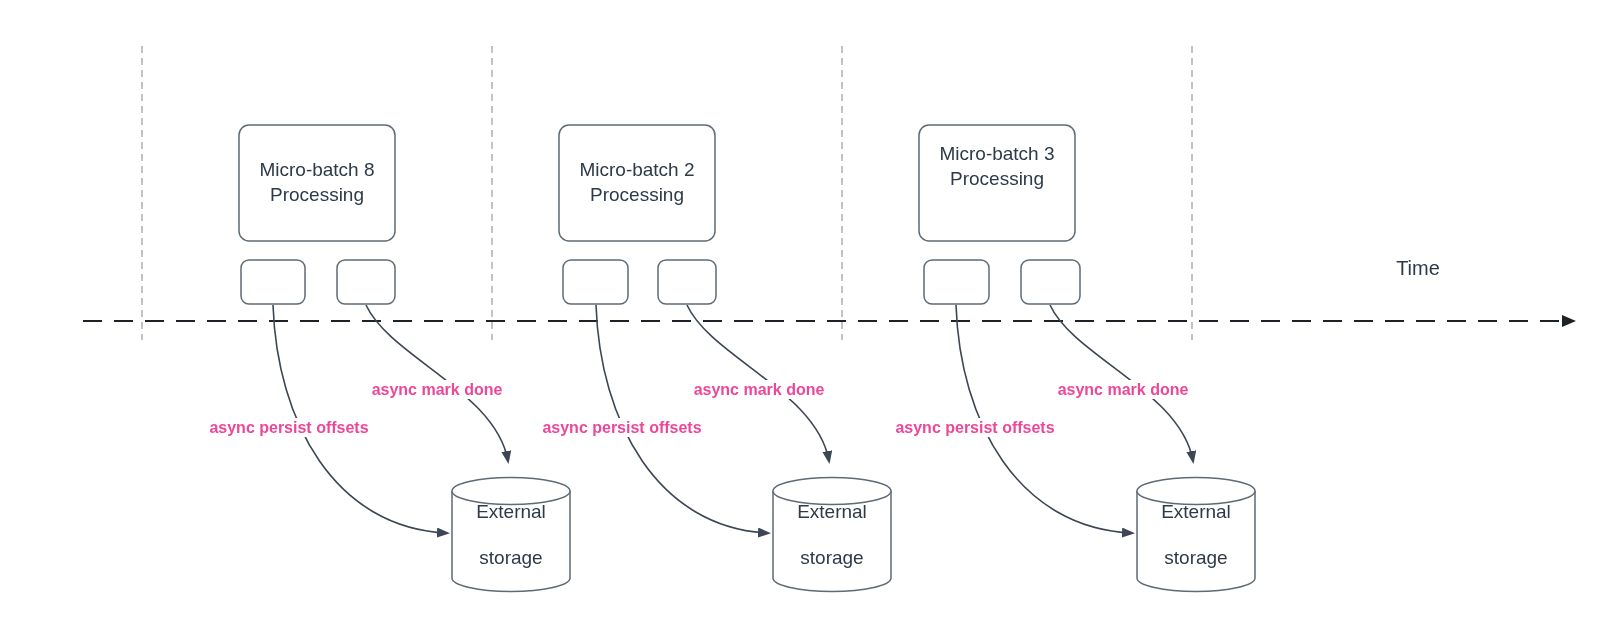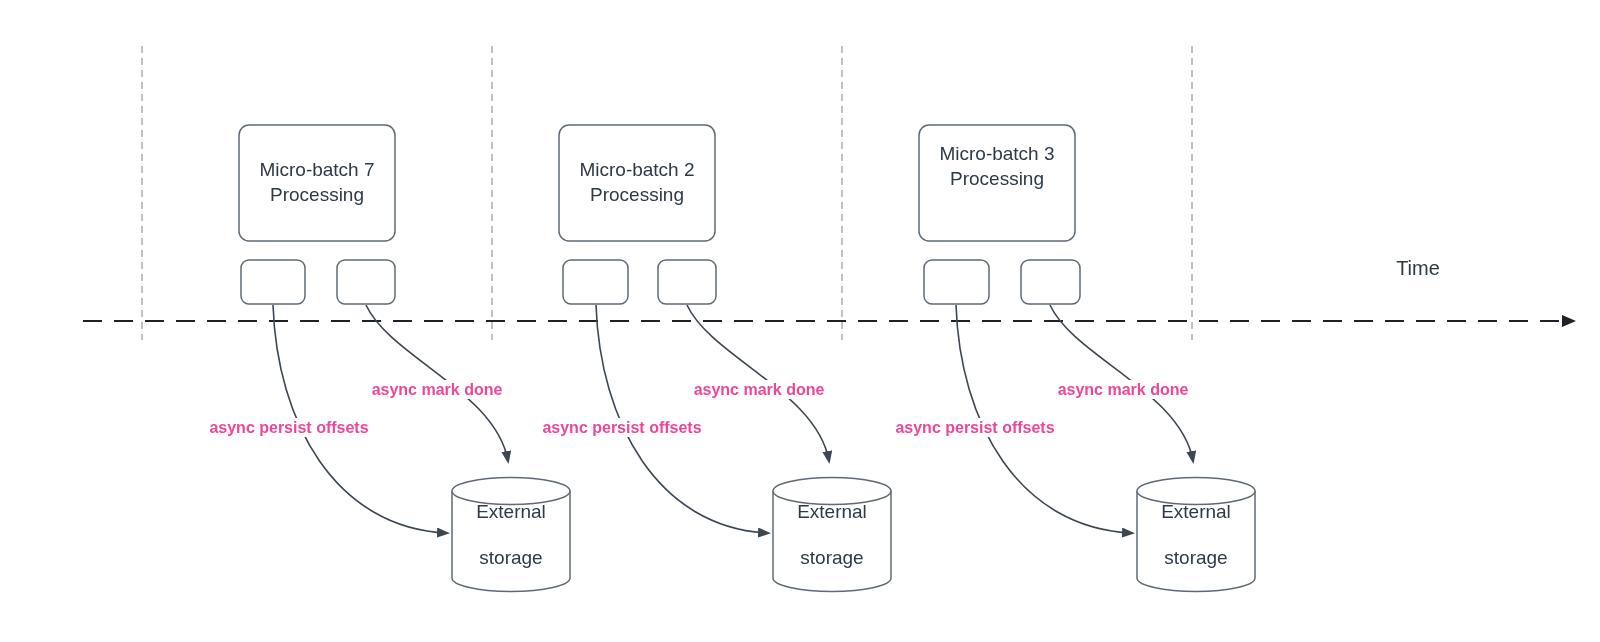--- a/index.html
+++ b/index.html
@@ -72,21 +72,21 @@
     <rect class="shape" x="919" y="125" width="156" height="116" rx="10"></rect>
     <rect class="shape" x="924" y="260" width="65" height="44" rx="8"></rect>
     <rect class="shape" x="1021" y="260" width="59" height="44" rx="8"></rect>
     <path class="shape" d="M 1137,491 L 1137,578 A 59 13.5 0 0 0 1255,578 L 1255,491"></path>
     <ellipse class="shape" cx="1196" cy="491" rx="59" ry="13.5"></ellipse>
   </svg>
 
   <div class="txt time-label" style="left:1388px;top:257px;">Time</div>
 
   <div class="txt box-label" style="left:239px;top:127px;width:156px;height:110px;">
-    <span>Micro-batch 7</span>
+    <span>Micro-batch 8</span>
     <span>Processing</span>
   </div>
   <div class="txt edge-label" style="left:289px;top:418px;">async persist offsets</div>
   <div class="txt edge-label" style="left:437px;top:380px;">async mark done</div>
   <div class="txt storage-label" style="left:452px;top:496px;width:118px;height:78px;">
     <span>External</span>
     <span>storage</span>
   </div>
 
   <div class="txt box-label" style="left:559px;top:127px;width:156px;height:110px;">

